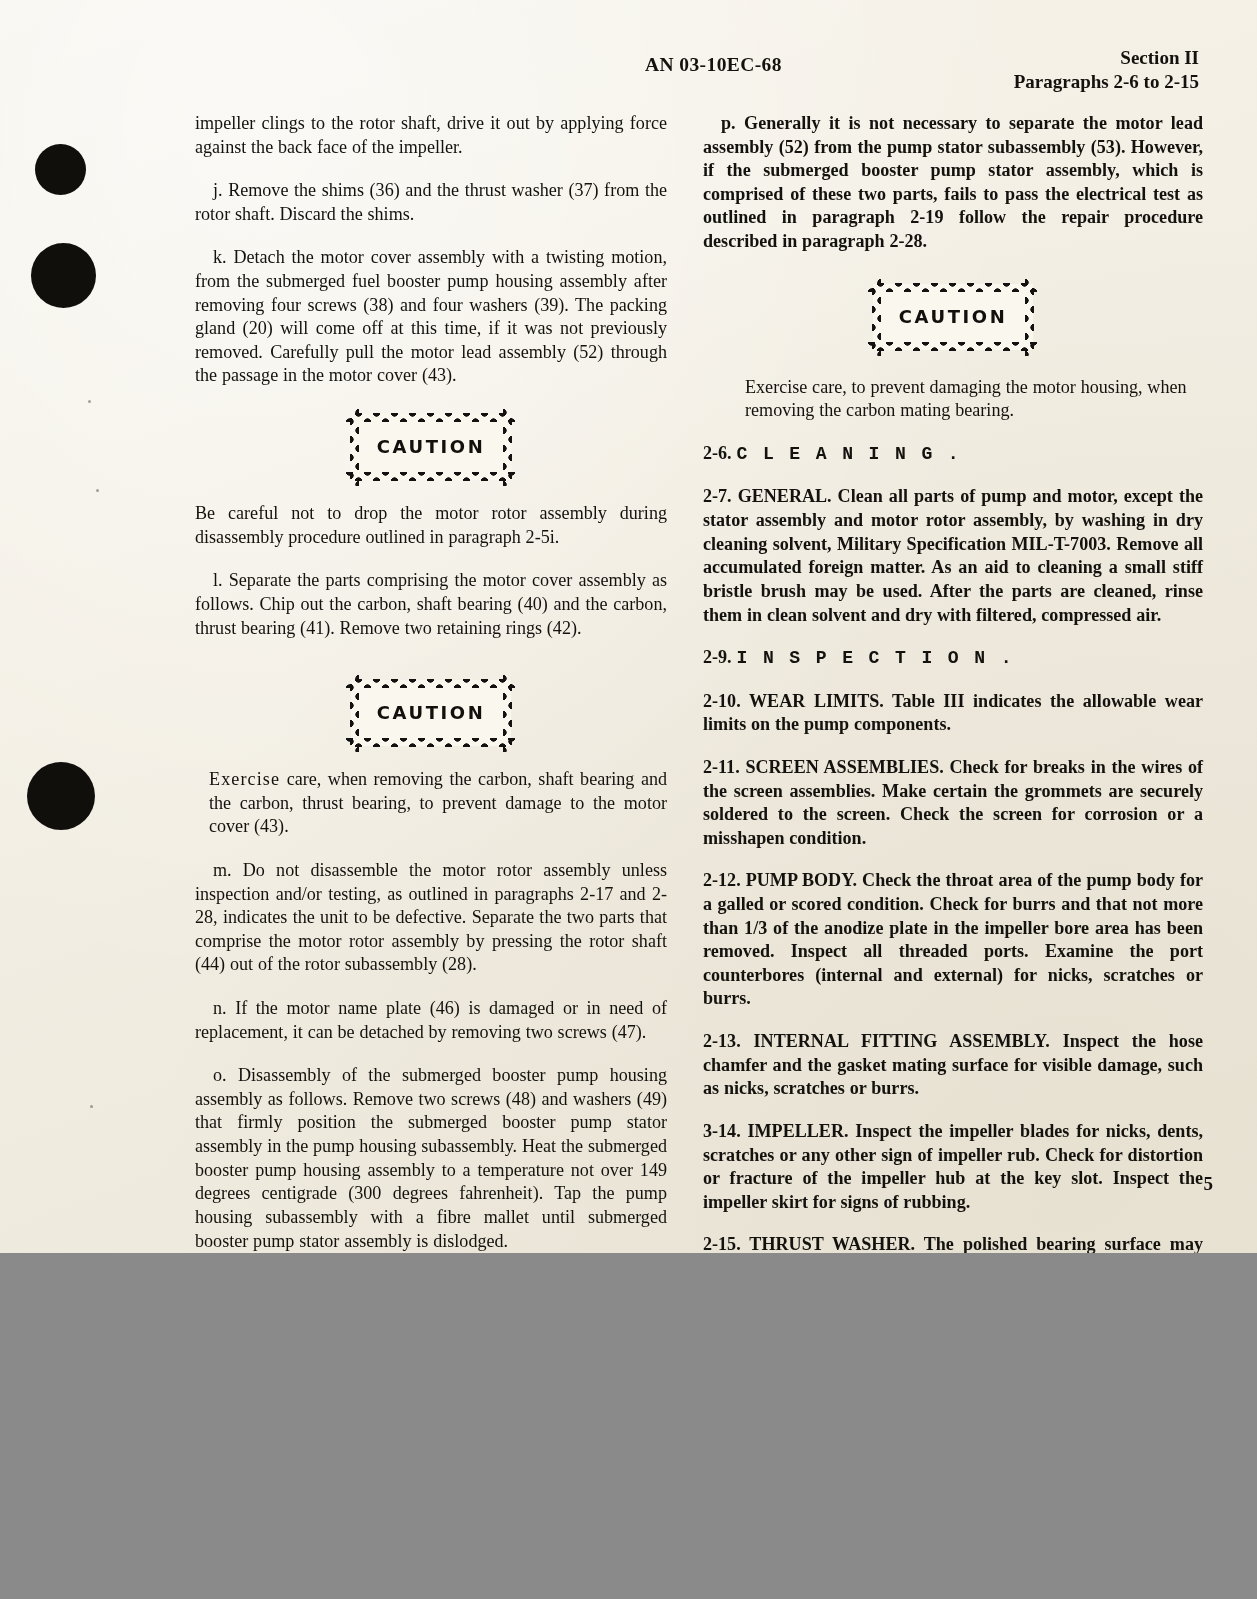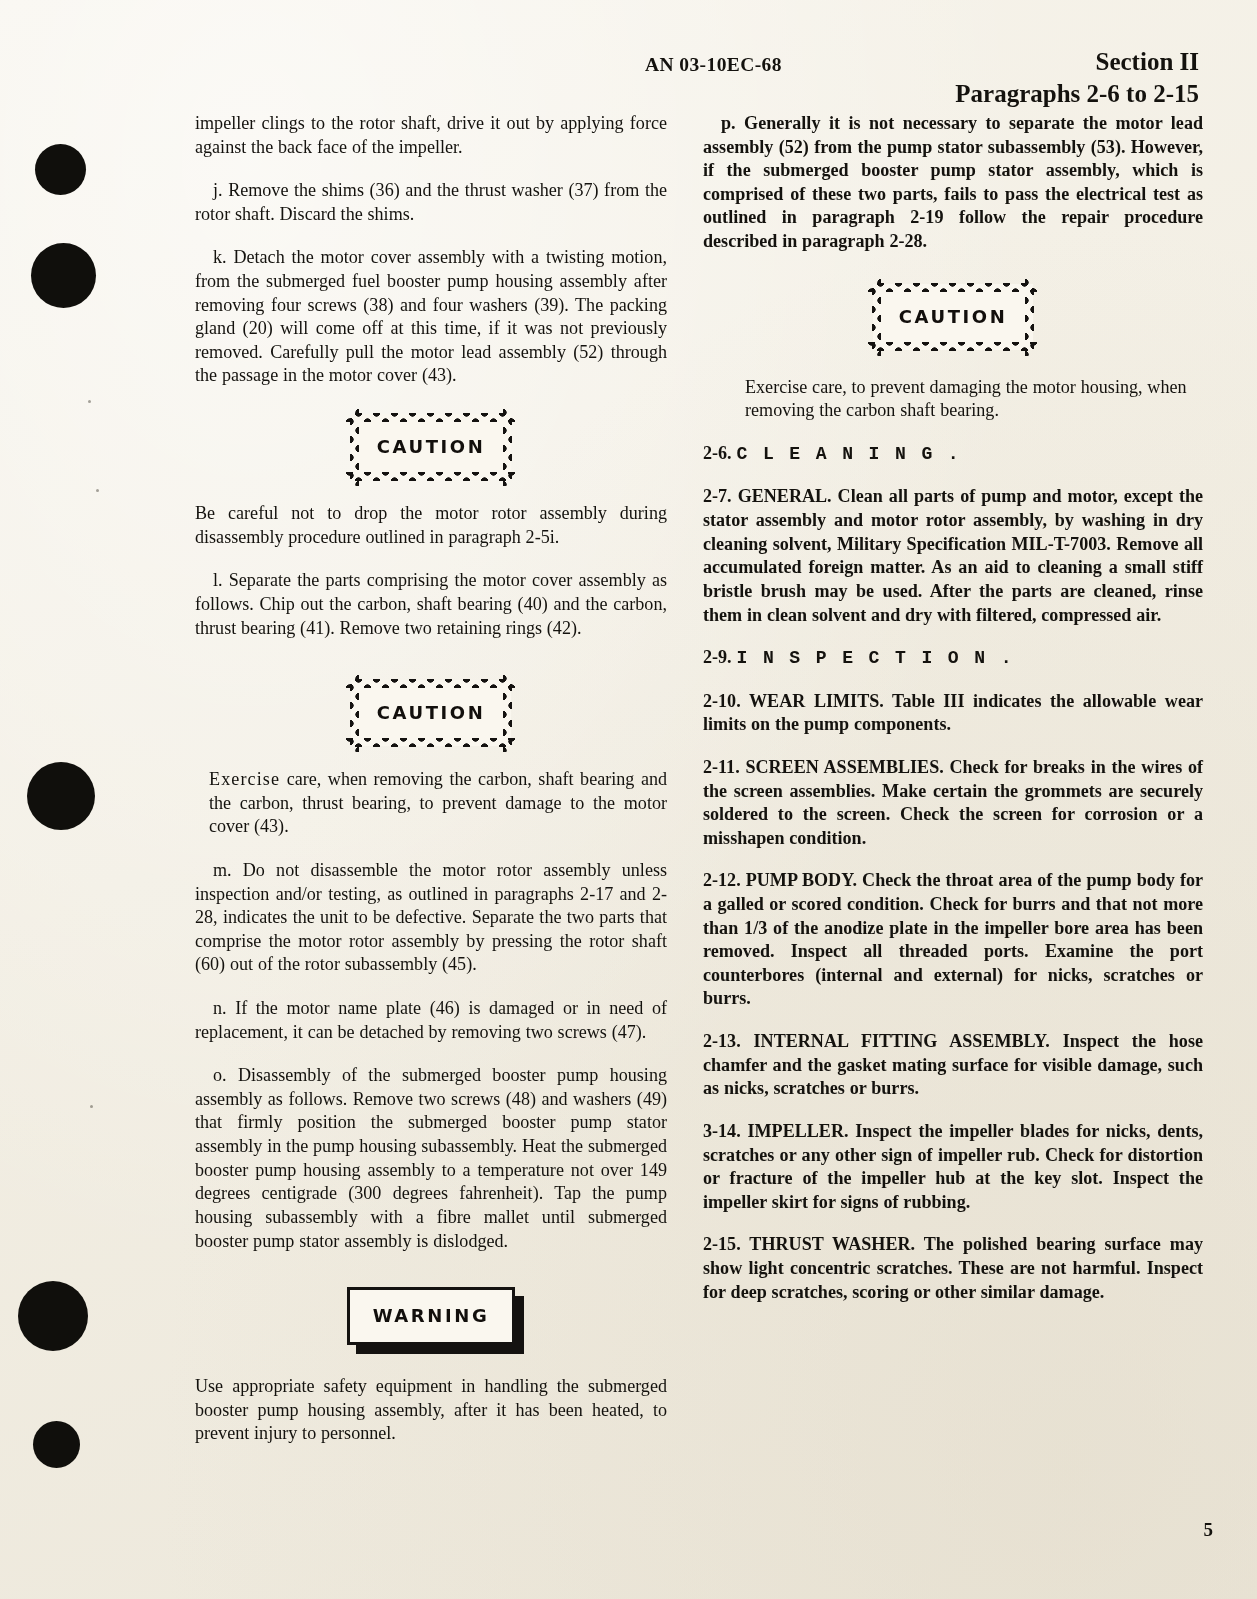--- a/index.html
+++ b/index.html
@@ -4,21 +4,21 @@
 <title>AN 03-10EC-68 Page 5</title>
 <style>
   html, body {
     margin: 0;
     padding: 0;
     background: #8a8a8a;
   }
   .page {
     position: relative;
     width: 1257px;
-    height: 1599px;
+    height: 1253px;
     background: #3b82f6;
     overflow: hidden;
     font-family: "Liberation Serif", "DejaVu Serif", serif;
     color: #14120e;
   }
   
   .paper-tone {
     position: absolute;
     inset: 0;
     background:
@@ -53,21 +53,21 @@
     font-size: 19.5px;
     letter-spacing: 0.4px;
     padding-left: 30px;
   }
   .header-right {
     position: absolute;
     right: 18px;
     top: 2px;
     text-align: right;
     font-weight: bold;
-    font-size: 25px;
+    font-size: 19px;
     line-height: 1.28;
   }
 
   
   .col {
     position: absolute;
     top: 112px;
     width: 472px;
     font-size: 18.1px;
     line-height: 1.305;
@@ -220,21 +220,21 @@
         <div class="wave wave-v left"></div>
         <div class="wave wave-v right"></div>
         <span class="notice-label">CAUTION</span>
       </div>
     </div>
 
     <p class="para noindent" style="padding-left:14px;">
       <span class="spaced-sm">Exercise</span><span> care,  when removing the carbon, shaft bearing and the carbon, thrust bearing, to prevent damage to the motor cover (43).</span>
     </p>
 
-    <p class="para">m.  Do not disassemble the motor rotor assembly unless inspection and/or testing, as outlined in paragraphs 2-17 and 2-28, indicates the unit to be defective.  Separate the two parts that comprise the motor rotor assembly by pressing the rotor shaft (60) out of the rotor subassembly (45).</p>
+    <p class="para">m.  Do not disassemble the motor rotor assembly unless inspection and/or testing, as outlined in paragraphs 2-17 and 2-28, indicates the unit to be defective.  Separate the two parts that comprise the motor rotor assembly by pressing the rotor shaft (44) out of the rotor subassembly (28).</p>
 
     <p class="para">n.  If the motor name plate (46) is damaged or in need of replacement, it can be detached by removing two screws (47).</p>
 
     <p class="para">o.  Disassembly of the submerged booster pump housing assembly as follows.  Remove two screws (48) and washers (49) that firmly position the submerged booster pump stator assembly in the pump housing subassembly.  Heat the submerged booster pump housing assembly to a temperature not over 149 degrees centigrade (300 degrees fahrenheit).  Tap the pump housing subassembly with a fibre mallet until submerged booster pump stator assembly is dislodged.</p>
 
     <div class="notice-wrap" style="margin-top:34px; margin-bottom:30px;">
       <div class="notice warning">
         <span class="notice-label">WARNING</span>
       </div>
     </div>
@@ -250,21 +250,21 @@
     <div class="notice-wrap" style="margin-top:30px;margin-bottom:26px;">
       <div class="notice caution">
         <div class="wave wave-h top"></div>
         <div class="wave wave-h bottom"></div>
         <div class="wave wave-v left"></div>
         <div class="wave wave-v right"></div>
         <span class="notice-label">CAUTION</span>
       </div>
     </div>
 
-    <p class="para noindent" style="padding-left:42px; font-weight:normal; text-align:left;">Exercise care, to prevent damaging the motor housing, when removing the carbon shaft bearing.</p>
+    <p class="para noindent" style="padding-left:42px; font-weight:normal; text-align:left;">Exercise care, to prevent damaging the motor housing, when removing the carbon mating bearing.</p>
 
     <p class="para noindent">
       <span>2-6.</span>
       <span class="heading">C L E A N I N G .</span>
     </p>
 
     <p class="para noindent">2-7.  GENERAL.  Clean all parts of pump and motor, except the stator assembly and motor rotor assembly, by washing in dry cleaning solvent, Military Specification MIL-T-7003.  Remove all accumulated foreign matter.  As an aid to cleaning a small stiff bristle brush may be used.  After the parts are cleaned, rinse them in clean solvent and dry with filtered, compressed air.</p>
 
 
     <p class="para noindent">

